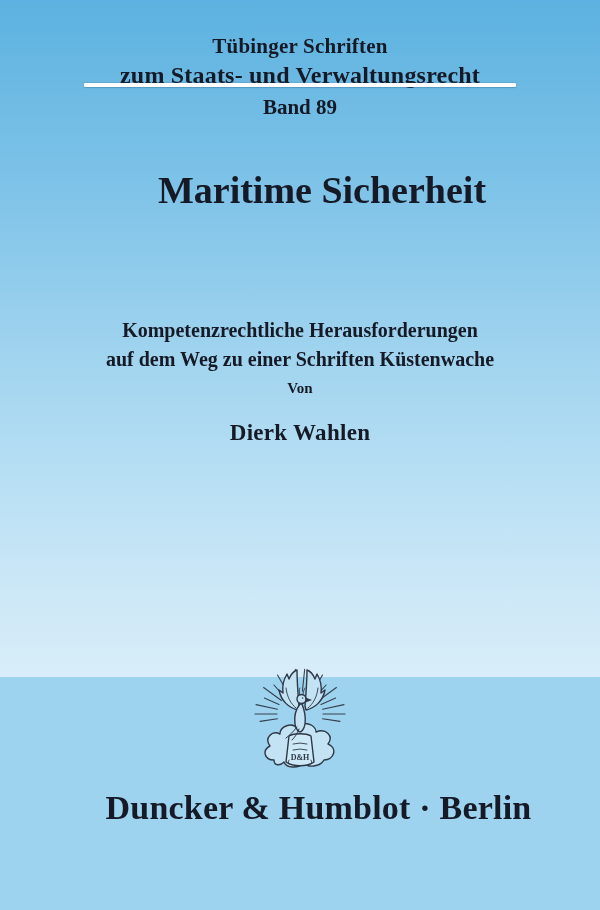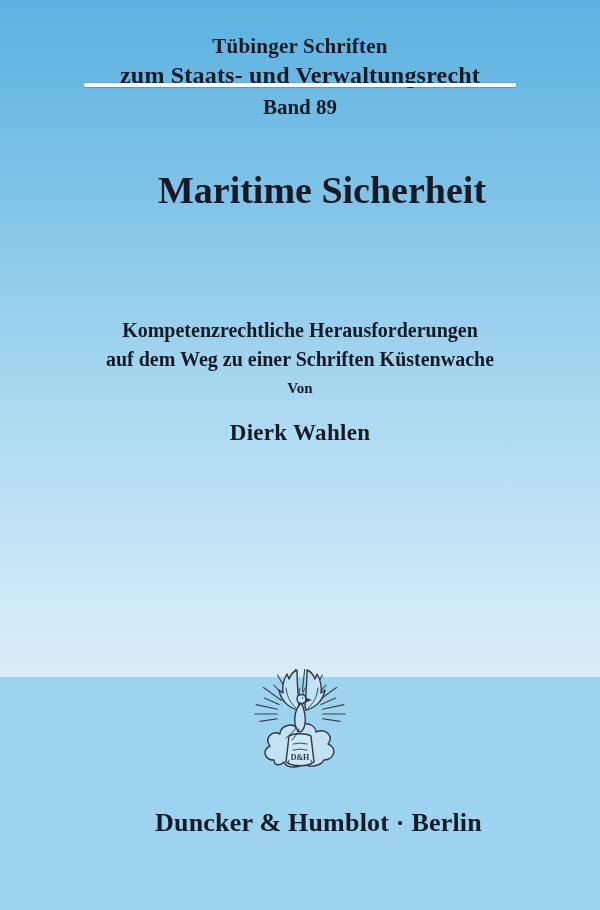--- a/index.html
+++ b/index.html
@@ -27,21 +27,21 @@
   }
   .band{top:97px;font-size:21px;}
   .title{top:170px;font-size:38px;line-height:40px;padding-left:44px;}
   .subtitle{top:276px;font-size:20px;line-height:29px;margin-top:40px;}
   .byline{top:381px;font-size:15px;}
   .author{top:421px;font-size:23px;letter-spacing:.3px;font-family:Liberation Serif, serif;}
   .logo{
     position:absolute;top:664px;left:50%;transform:translateX(-50%);
     width:100px;height:120px;
   }
-  .publisher{top:810px;font-size:26px;letter-spacing:.2px;padding-left:37px;}
+  .publisher{top:791px;font-size:34px;letter-spacing:.2px;padding-left:37px;}
 </style>
 </head>
 <body>
 
 <div class="cover">
 
   <div class="txt series-line1">Tübinger Schriften</div>
   <div class="txt series-line2">zum Staats- und Verwaltungsrecht</div>
 
   <div class="rule"></div>

